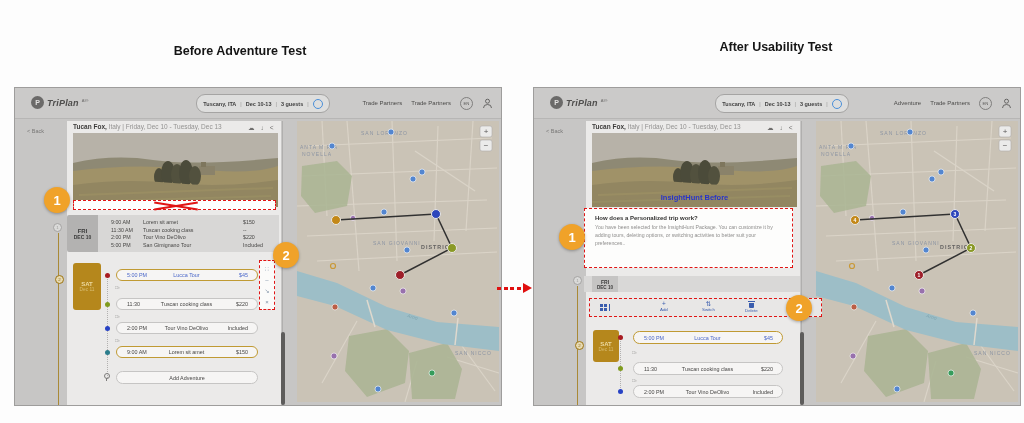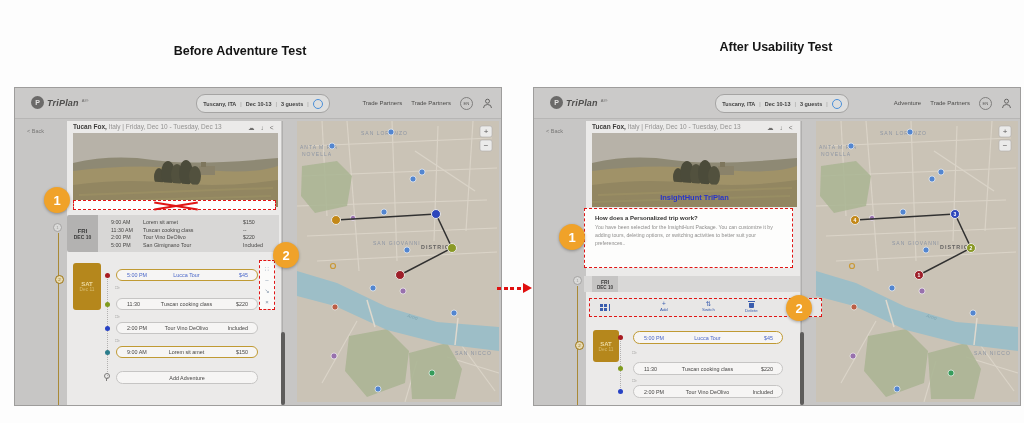--- a/index.html
+++ b/index.html
@@ -358,21 +358,21 @@
   </div>
   <div class="title-icons">
     <span>☁</span>
     <span>↓</span>
     <span>&lt;</span>
   </div>
 
   <svg class="photo" width="205" height="74" viewBox="0 0 205 74">
       <use href="#photo-art"></use>
     </svg>
-  <div class="pkg-label">InsightHunt TriPlan</div>
+  <div class="pkg-label">InsightHunt Before</div>
 
   <div class="info-box">
     <div class="info-h">How does a Personalized trip work?</div>
     <div class="info-b">You have been selected for the InsightHunt Package. You can customize it by adding tours, deleting options, or switching activities to better suit your preferences..</div>
   </div>
   <div class="badge" style="left:25px;top:136px;">1</div>
 
   <div class="tl-line" style="left:43px;top:198px;height:119px;"></div>
   <div class="tl-circle tl-1" style="left:39px;top:188px;">1</div>
   <div class="tl-circle tl-2" style="left:41px;top:253px;">2</div>

